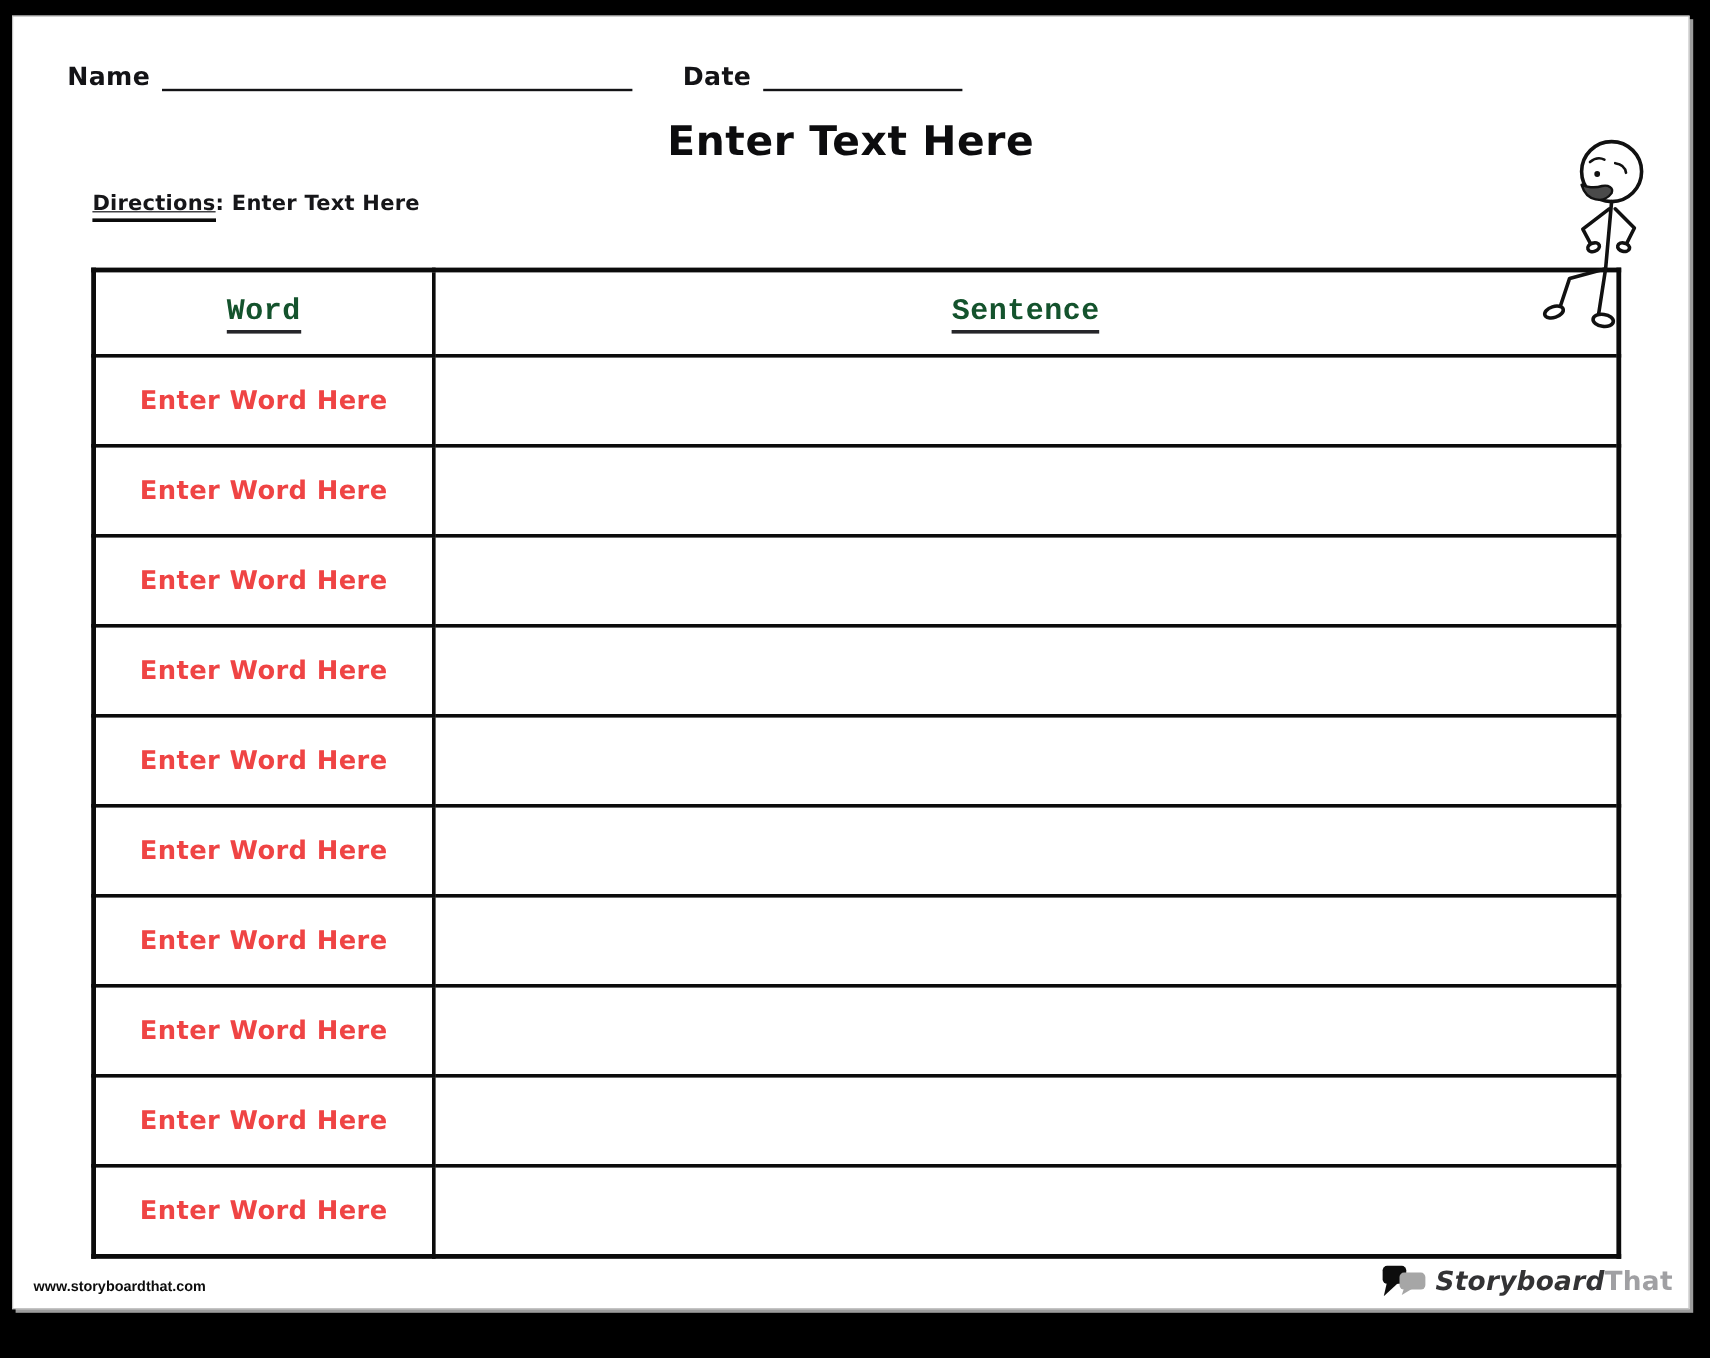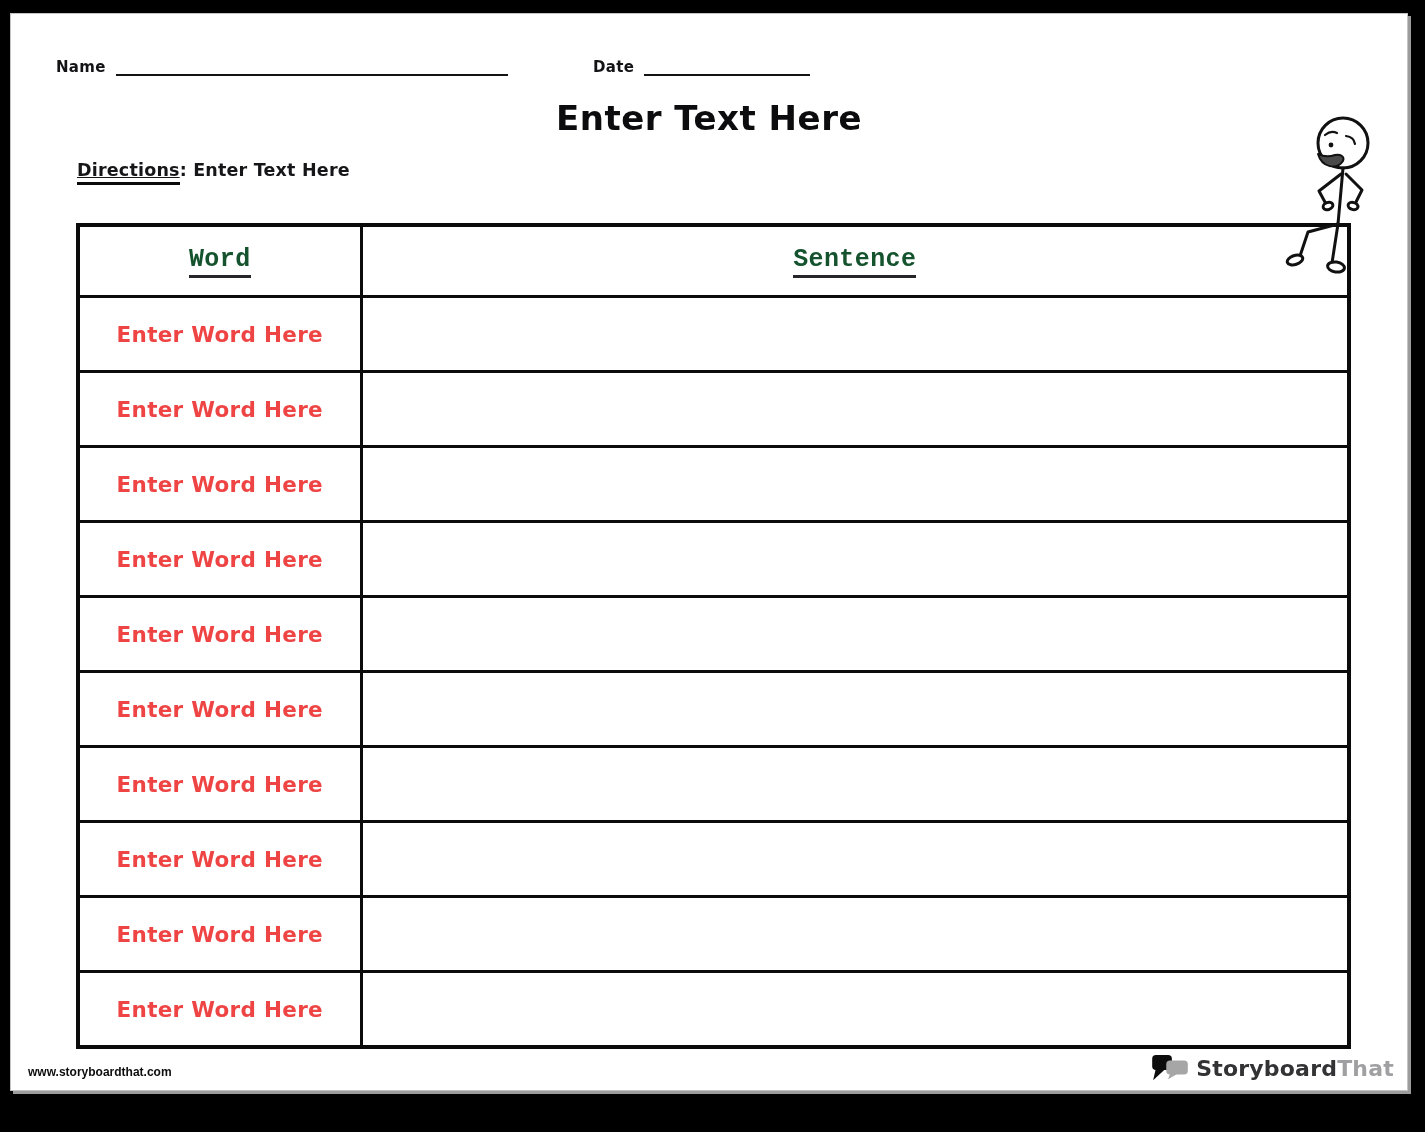--- a/index.html
+++ b/index.html
@@ -32,27 +32,27 @@
     top: 36px;
     left: 45px;
     right: 45px;
     height: 36px;
   }
   .field {
     position: absolute;
     display: flex;
     align-items: flex-end;
     gap: 10px;
-    font-size: 15px;
+    font-size: 21px;
     font-weight: 600;
     color: #131316;
     letter-spacing: 0.3px;
   }
   .field-name { left: 0; }
-  .field-date { left: 537px; }
+  .field-date { left: 513px; }
   .blank-line {
     display: inline-block;
     border-bottom: 2px solid #131316;
     height: 24px;
   }
   .name-line { width: 392px; }
   .date-line { width: 166px; }
   
   .worksheet-title {
     position: absolute;
@@ -145,21 +145,21 @@
     display: flex;
     align-items: center;
     gap: 6px;
   }
   .logo-text {
     font-size: 22px;
     font-weight: 600;
     letter-spacing: 0.2px;
     white-space: nowrap;
   }
-  .logo-primary   { color: #333335; }
+  .logo-primary   { color: #333335; font-style: italic; }
   .logo-secondary { color: #a0a0a3; }
 </style>
 </head>
 <body>
 
 <div class="frame">
   <div class="page">
 
     <div class="field-row">
       <div class="field field-name">

